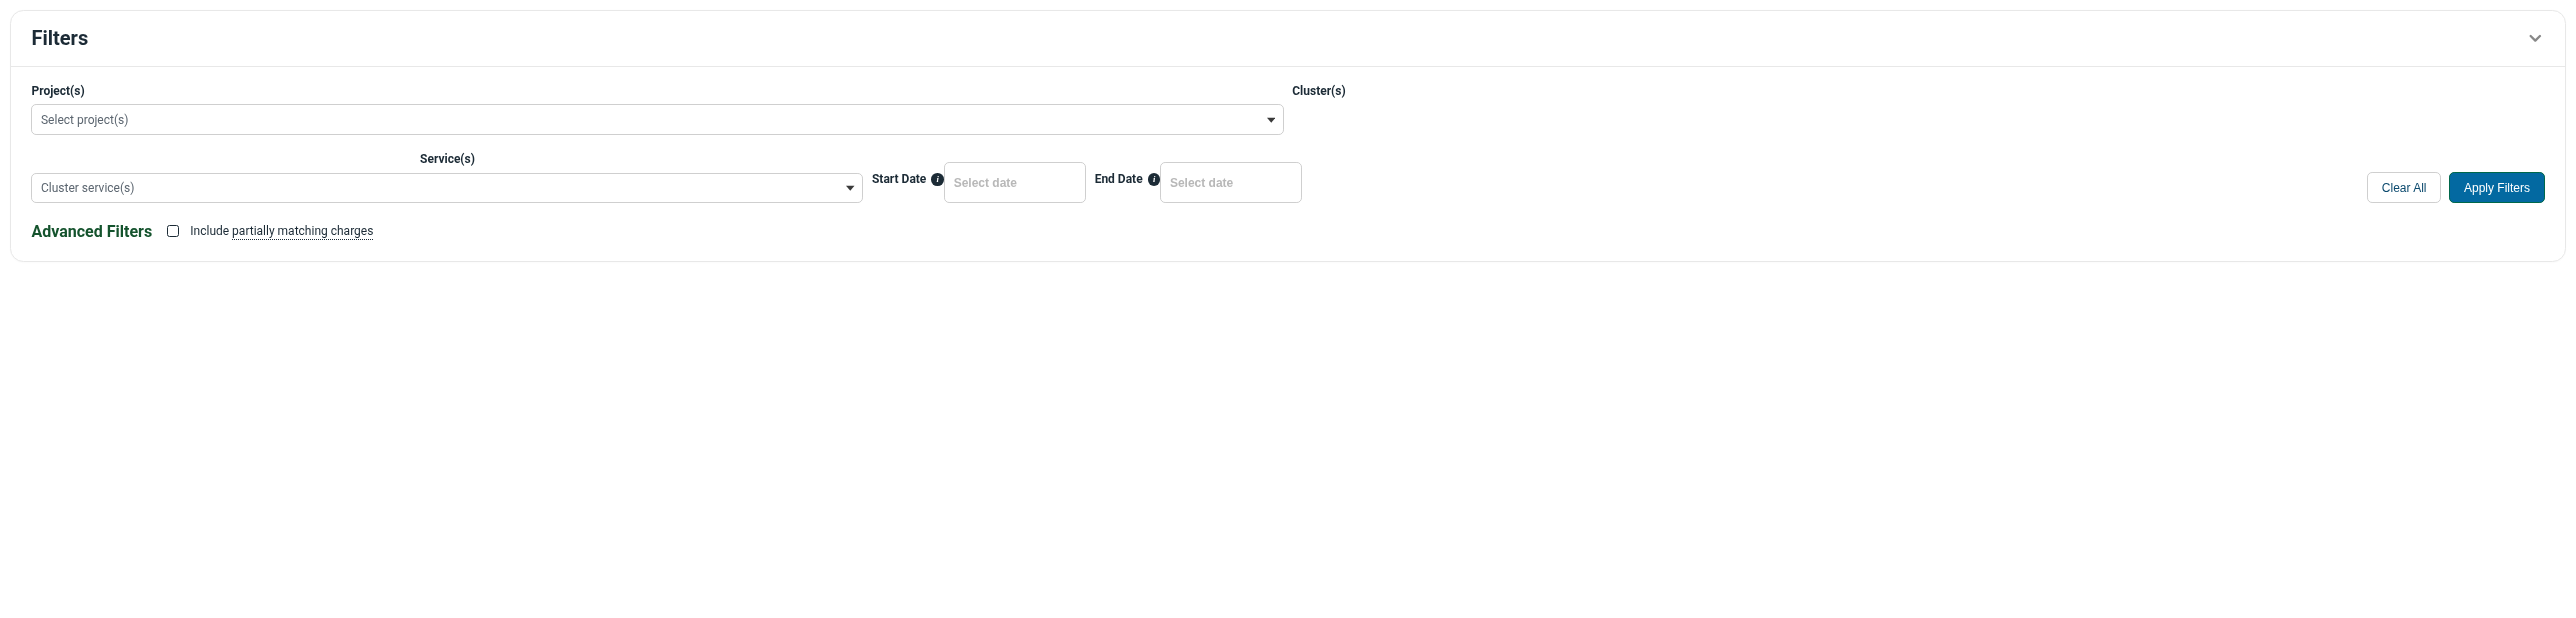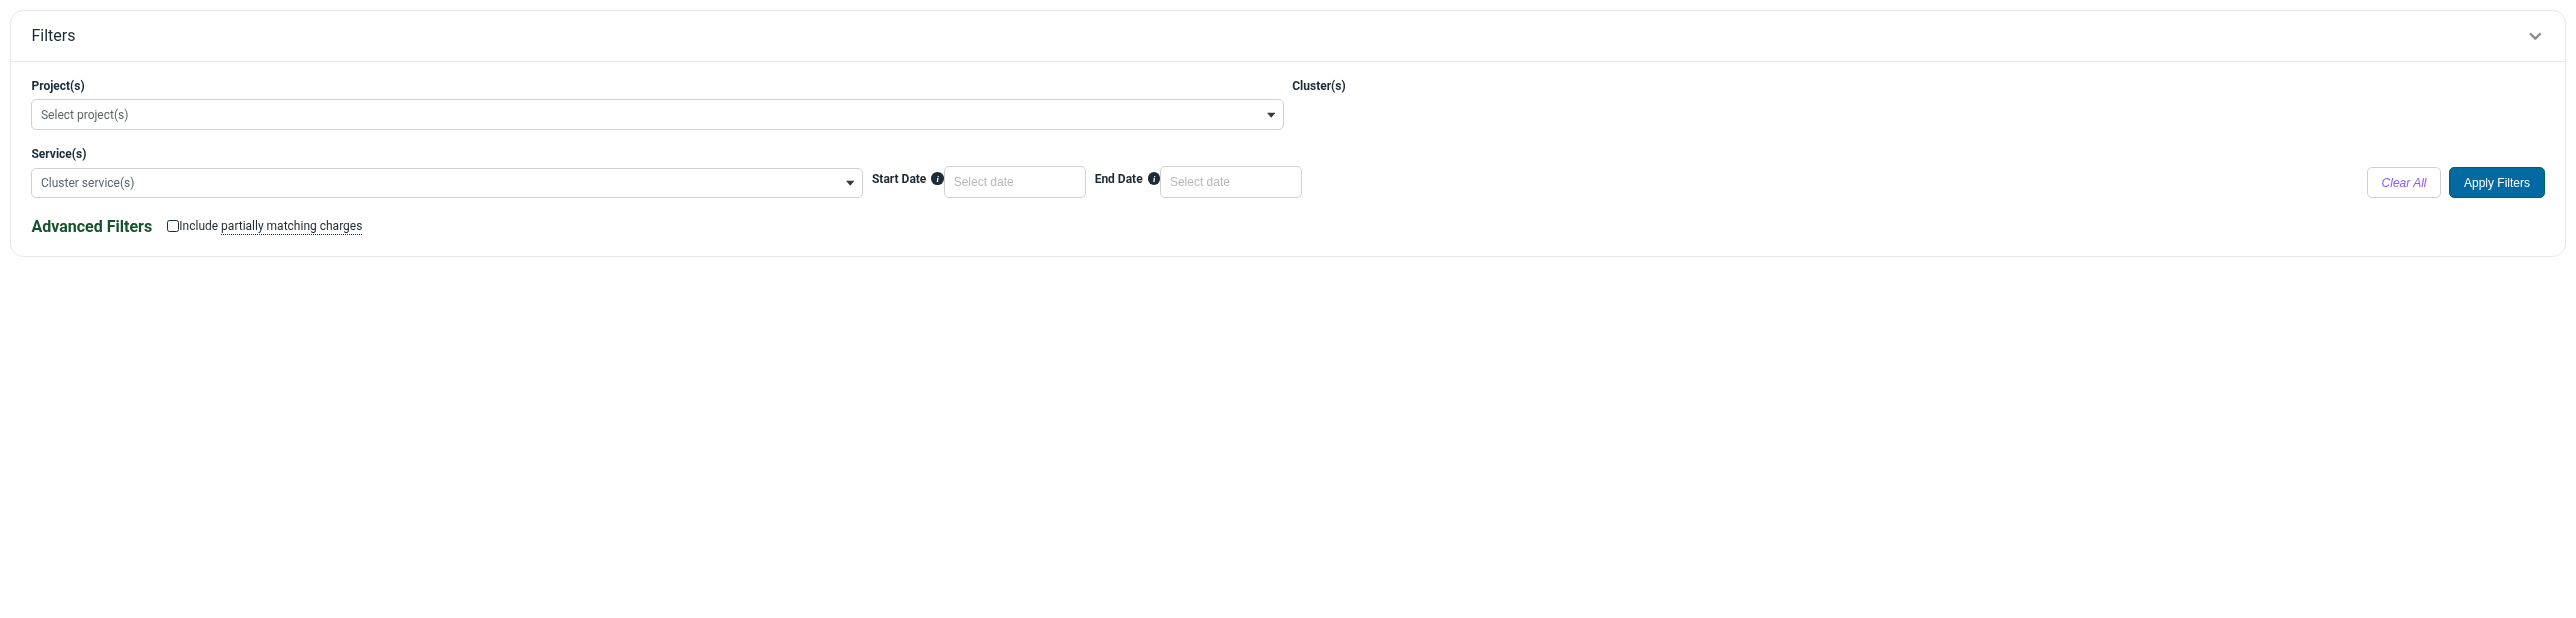--- a/index.html
+++ b/index.html
@@ -20,22 +20,22 @@
       overflow: hidden;
     }
     .panel-header {
       display: flex;
       align-items: center;
       justify-content: space-between;
       padding: 15.2px 20.3px 15.2px 20.3px;
       border-bottom: 0.8px solid #e8e8e8;
     }
     .panel-title {
-      font-size: 16px;
-      font-weight: 400;
+      font-size: 20px;
+      font-weight: 700;
       color: #1c2b36;
     }
     .chevron {
       color: #888;
       display: flex;
       align-items: center;
     }
     .panel-body {
       padding: 17px 20.3px 20.3px 20.3px;
     }
@@ -103,38 +103,40 @@
     }
     .row2 {
       display: flex;
       align-items: flex-end;
       gap: 8.5px;
       margin-bottom: 18.6px;
     }
     .col-service {
       flex: 0 0 calc((100% - 17px) / 3);
       min-width: 0;
+      align-items: center;
     }
     .col-dates {
       display: flex;
       gap: 8.5px;
     }
     .date-field {
       display: flex;
       flex-direction: row;
     }
     .date-input {
       width: 142px;
-      height: 32px;
+      height: 41px;
       border: 0.8px solid #cfcfcf;
       border-radius: 5.1px;
       background: #fff;
       padding: 0 8.5px;
       font-size: 12px;
       color: #333;
+      font-weight: bold;
     }
     .date-input::placeholder {
       color: #b8b8b8;
     }
     .spacer {
       flex: 1;
     }
     .actions {
       display: flex;
       gap: 8.5px;
@@ -147,42 +149,41 @@
       font-size: 12px;
       font-weight: 500;
       cursor: pointer;
       display: inline-flex;
       align-items: center;
       justify-content: center;
     }
     .btn-secondary {
       background: #fff;
       border: 0.8px solid #cfcfcf;
-      color: #8b5cf6;
-      font-style: italic;
+      color: #0c4a6e;
     }
     .btn-primary {
       background: #0369a1;
       border: 0.8px solid #00684a;
       color: #fff;
     }
     .adv-row {
       display: flex;
       align-items: center;
       gap: 15.2px;
     }
     .adv-title {
       font-size: 16px;
       font-weight: 700;
       color: #14532d;
     }
     .checkbox-wrap {
       display: flex;
       align-items: center;
-      gap: 0;
+      gap: 11px;
       cursor: pointer;
     }
     .chk {
       width: 12px;
       height: 12px;
       border: 1.7px solid #1c2b36;
       border-radius: 2.5px;
       background: #fff;
       flex-shrink: 0;
     }

